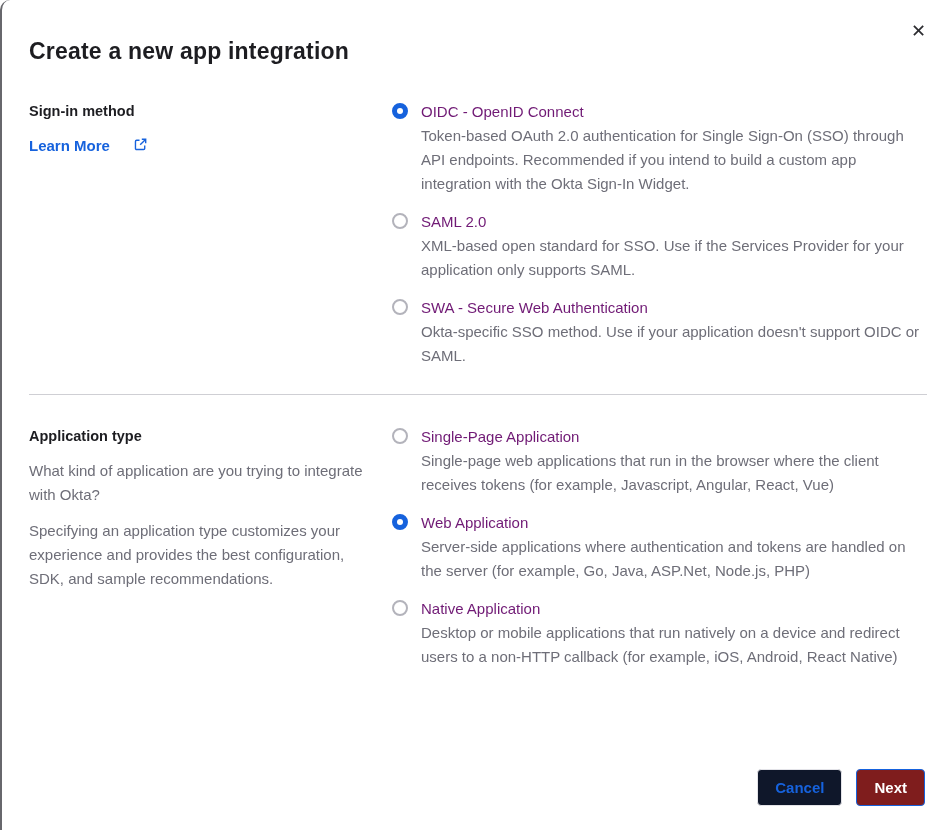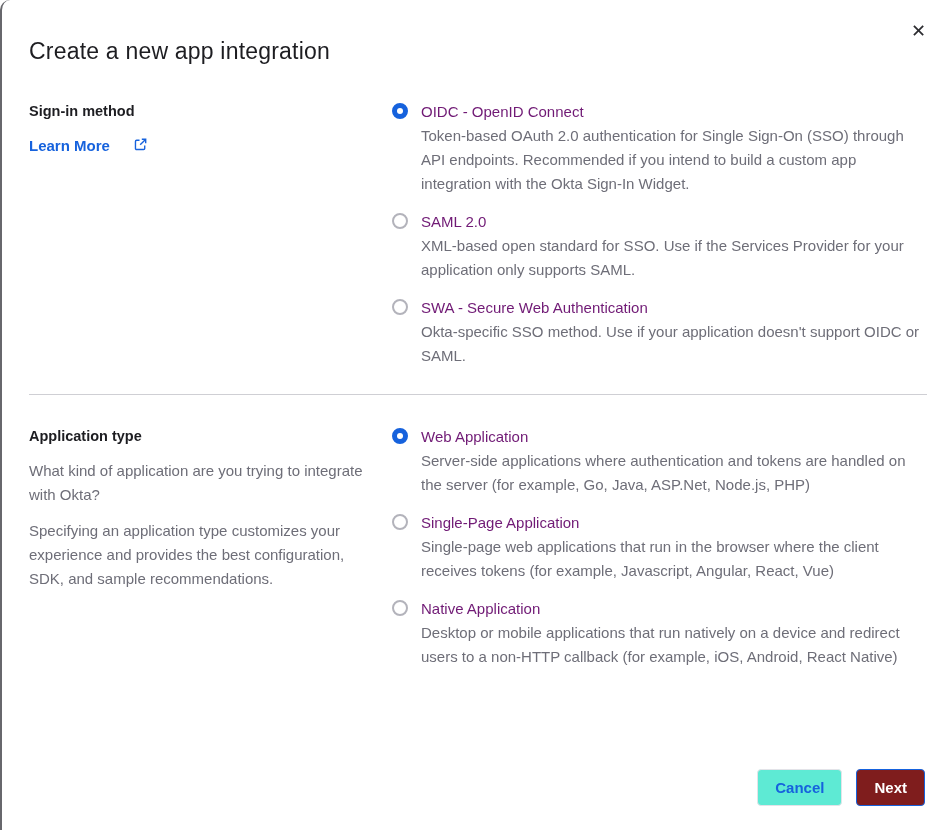--- a/index.html
+++ b/index.html
@@ -14,21 +14,21 @@
     overflow:hidden;
   }
   .close-btn{
     position:absolute;top:18px;right:20px;
     background:none;border:none;cursor:pointer;
     font-size:18px;line-height:1;color:#2c2c30;padding:4px;
     font-family:"Liberation Sans",sans-serif;
   }
   h1.title{
     margin:0 0 35px 0;
-    font-size:23px;font-weight:400;color:#1d1d21;
+    font-size:23px;font-weight:700;color:#1d1d21;
     letter-spacing:.2px;
   }
   .row{display:flex;align-items:flex-start;}
   .col-left{width:340px;flex:0 0 340px;margin-right:23px;}
   .col-right{flex:1;min-width:0;}
   .section-label{
     font-size:14.5px;font-weight:700;color:#1d1d21;
     line-height:22px;margin:0;
   }
   .learn-more{
@@ -65,21 +65,21 @@
   }
   .footer{
     position:absolute;right:25px;bottom:24px;
     display:flex;gap:14px;align-items:center;
   }
   .btn{
     height:37px;border-radius:4px;padding:0 17px;
     font-family:"Liberation Sans",sans-serif;
     font-size:15px;font-weight:700;cursor:pointer;
   }
-  .btn-cancel{background:#5eead4;border:1px solid #e3e3e8;color:#1662dd;}
+  .btn-cancel{background:#0f172a;border:1px solid #e3e3e8;color:#1662dd;}
   .btn-next{background:#7f1d1d;border:1px solid #1662dd;color:#fff;}
   .ext-icon{display:inline-block;}
 </style>
 </head>
 <body>
 
 <div class="modal">
 
   <button class="close-btn">✕</button>
 
@@ -132,32 +132,32 @@
 
   <div class="row">
     <div class="col-left">
       <div class="section-label">Application type</div>
       <p class="helper">What kind of application are you trying to integrate with Okta?</p>
       <p class="helper">Specifying an application type customizes your experience and provides the best configuration, SDK, and sample recommendations.</p>
     </div>
 
     <div class="col-right">
       <div class="option">
+        <span class="radio"></span>
+        <div>
+          <div class="option-label">Single-Page Application</div>
+          <div class="option-desc">Single-page web applications that run in the browser where the client receives tokens (for example, Javascript, Angular, React, Vue)</div>
+        </div>
+      </div>
+
+      <div class="option">
         <span class="radio selected"></span>
         <div>
           <div class="option-label">Web Application</div>
           <div class="option-desc">Server-side applications where authentication and tokens are handled on the server (for example, Go, Java, ASP.Net, Node.js, PHP)</div>
-        </div>
-      </div>
-
-      <div class="option">
-        <span class="radio"></span>
-        <div>
-          <div class="option-label">Single-Page Application</div>
-          <div class="option-desc">Single-page web applications that run in the browser where the client receives tokens (for example, Javascript, Angular, React, Vue)</div>
         </div>
       </div>
 
       <div class="option">
         <span class="radio"></span>
         <div>
           <div class="option-label">Native Application</div>
           <div class="option-desc">Desktop or mobile applications that run natively on a device and redirect users to a non-HTTP callback (for example, iOS, Android, React Native)</div>
         </div>
       </div>

